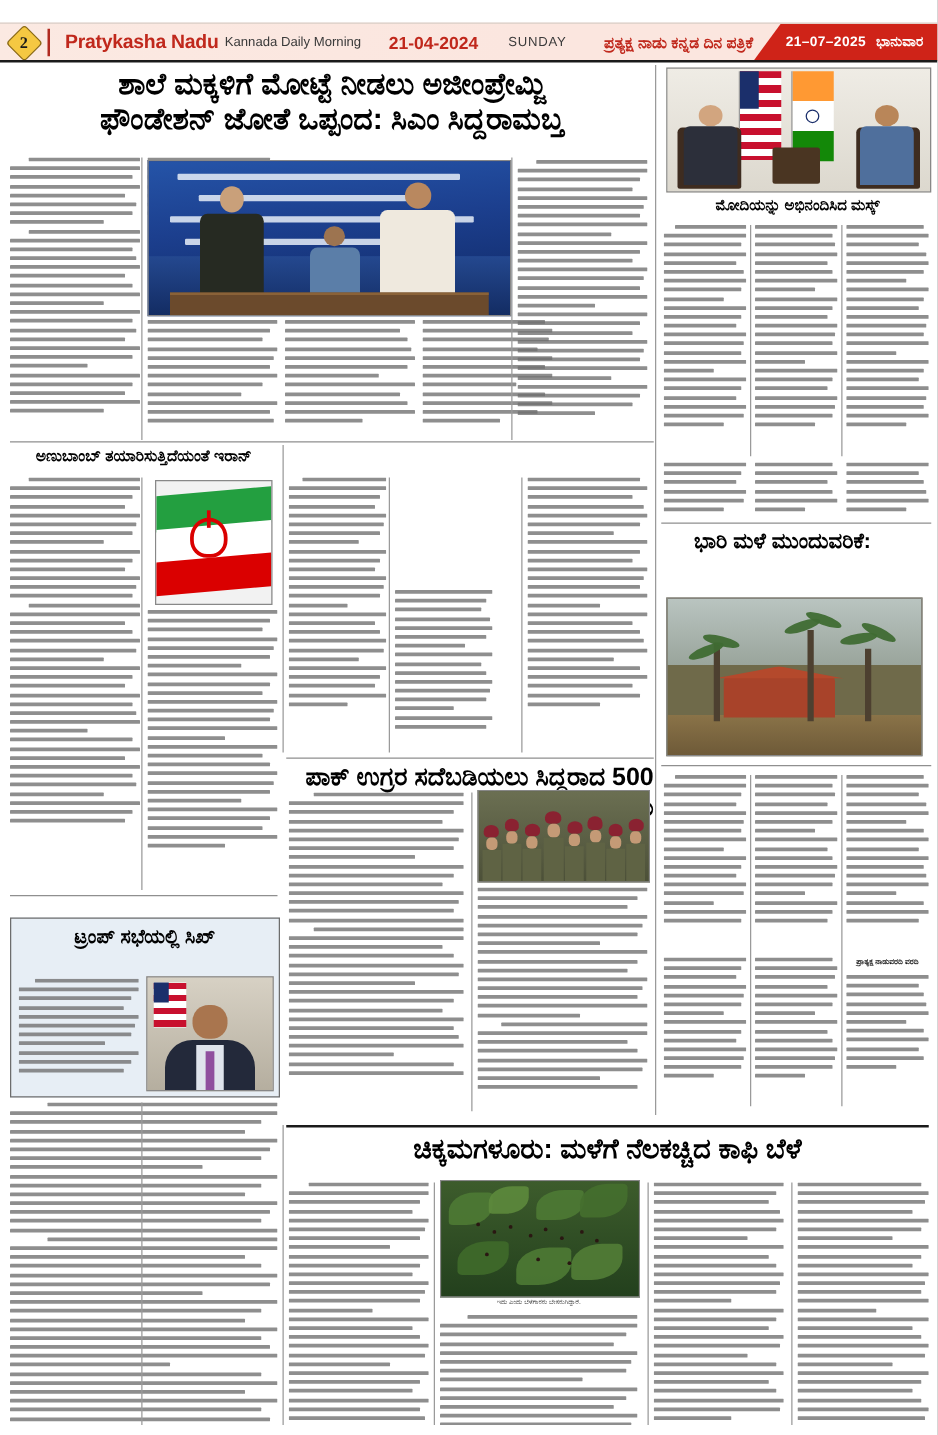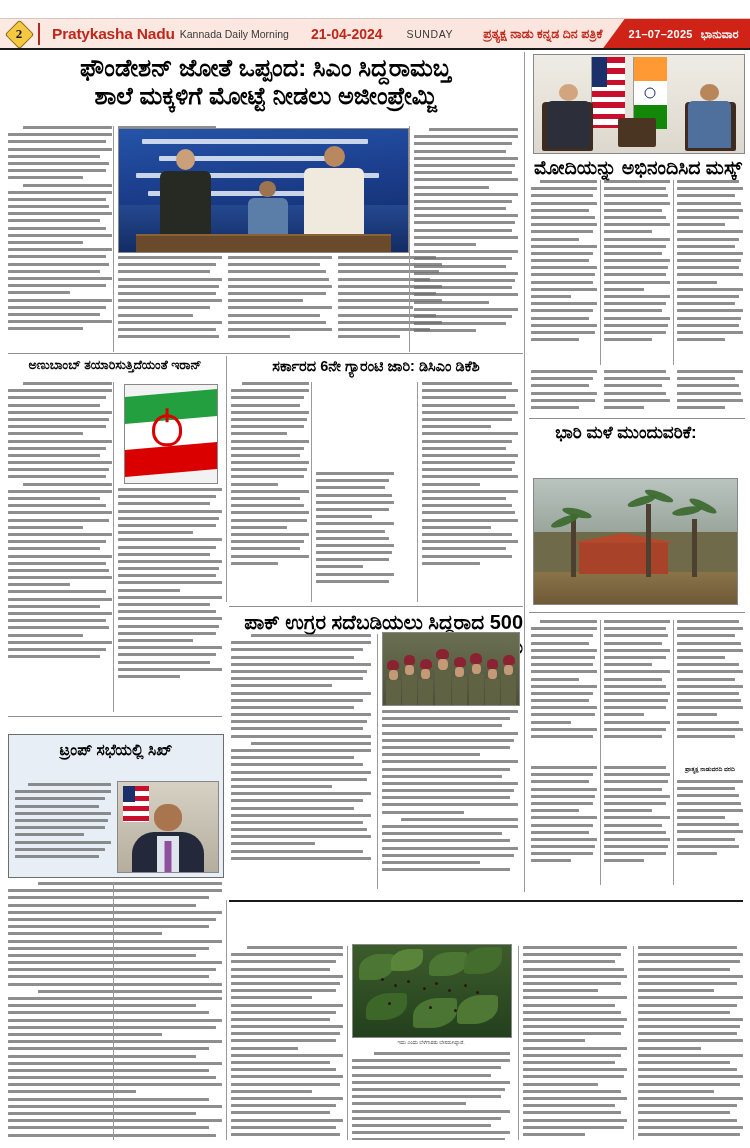--- a/index.html
+++ b/index.html
@@ -315,22 +315,22 @@
     <div class="mh-day">SUNDAY</div>
     <div class="mh-kn">ಪ್ರತ್ಯಕ್ಷ ನಾಡು ಕನ್ನಡ ದಿನ ಪತ್ರಿಕೆ</div>
     <div class="mh-redblock">
       <span class="rb-date">21–07–2025</span>
       <span class="rb-kn">ಭಾನುವಾರ</span>
     </div>
   </div>
   <div class="rule-under-mast"></div>
 
   <div class="headline kn" style="left:8px; top:54px; width:515px; font-size:24px; position:absolute;">
+    <div>ಶಾಲೆ ಮಕ್ಕಳಿಗೆ ಮೋಟ್ಟೆ ನೀಡಲು ಅಜೀಂಪ್ರೇಮ್ಜಿ</div>
     <div>ಫೌಂಡೇಶನ್ ಜೋತೆ ಒಪ್ಪಂದ: ಸಿಎಂ ಸಿದ್ದರಾಮಬ್ತ</div>
-    <div>ಶಾಲೆ ಮಕ್ಕಳಿಗೆ ಮೋಟ್ಟೆ ನೀಡಲು ಅಜೀಂಪ್ರೇಮ್ಜಿ</div>
   </div>
 
   <div class="vrule" style="left:524px; top:52px; height:840px;"></div>
 
   <div class="col-text" style="left:8px; top:126px; width:104px; height:225px;">
     <div class="tline s6 indent"></div>
       <div class="tline s1"></div>
       <div class="tline s2"></div>
     <div class="tline s1"></div>
       <div class="tline s3"></div>
@@ -486,21 +486,21 @@
       <div class="sh" style="width:44%; height:26%; background:#d2a57f;"></div>
       <div class="sb" style="width:96%; height:72%; background:#2c2f3a;"></div>
     </div>
     <div class="sitter" style="right:6%; width:21%; height:66%;">
       <div class="sh" style="width:44%; height:26%; background:#b98659;"></div>
       <div class="sb" style="width:96%; height:72%; background:#4f6f9c;"></div>
     </div>
     <div class="table"></div>
   </div>
 
-  <div class="headline kn" style="position:absolute; left:529px; top:157px; width:218px; font-size:19px;">ಮೋದಿಯನ್ನು ಅಭಿನಂದಿಸಿದ ಮಸ್ಕ್</div>
+  <div class="headline kn" style="position:absolute; left:529px; top:157px; width:218px; font-size:12px;">ಮೋದಿಯನ್ನು ಅಭಿನಂದಿಸಿದ ಮಸ್ಕ್</div>
 
   <div class="col-text" style="left:531px; top:180px; width:66px; height:185px;">
     <div class="tline s6 indent"></div>
       <div class="tline s1"></div>
       <div class="tline s2"></div>
     <div class="tline s1"></div>
       <div class="tline s3"></div>
       <div class="tline s4"></div>
     <div class="tline s1"></div>
       <div class="tline s2"></div>
@@ -806,21 +806,20 @@
     <div class="tline s5"></div>
       <div class="tline s1"></div>
       <div class="tline s2"></div>
     <div class="tline s3"></div>
       <div class="tline s1"></div>
       <div class="tline s6"></div>
   </div>
   <div class="vrule" style="left:113px; top:382px; height:330px;"></div>
 
   <div class="vrule" style="left:226px; top:356px; height:246px;"></div>
-  <div class="headline kn" style="position:absolute; left:229px; top:358px; width:294px; font-size:14.5px;">ಸರ್ಕಾರದ 6ನೇ ಗ್ಯಾರಂಟಿ ಜಾರಿ: ಡಿಸಿಎಂ ಡಿಕೆಶಿ</div>
 
   <div class="col-text" style="left:231px; top:382px; width:78px; height:220px;">
     <div class="tline s6 indent"></div>
       <div class="tline s1"></div>
       <div class="tline s2"></div>
     <div class="tline s3"></div>
       <div class="tline s1"></div>
       <div class="tline s4"></div>
     <div class="tline s2"></div>
       <div class="tline s5"></div>
@@ -1068,20 +1067,21 @@
       <div class="tline s1"></div>
       <div class="tline s3"></div>
     <div class="tline s1"></div>
       <div class="tline s2"></div>
       <div class="tline s4"></div>
 
   </div>
   <div class="vrule" style="left:113px; top:882px; height:258px;"></div>
 
   <div class="hrule-thick" style="left:229px; top:900px; width:514px;"></div>
+  <div class="headline kn" style="position:absolute; left:229px; top:906px; width:514px; font-size:22px;">ಚಿಕ್ಕಮಗಳೂರು: ಮಳೆಗೆ ನೆಲಕಚ್ಚಿದ ಕಾಫಿ ಬೆಳೆ</div>
 
   <div class="col-text" style="left:231px; top:946px; width:112px; height:194px;">
     <div class="tline s6 indent"></div>
       <div class="tline s1"></div>
       <div class="tline s2"></div>
     <div class="tline s3"></div>
       <div class="tline s1"></div>
       <div class="tline s4"></div>
     <div class="tline s2"></div>
       <div class="tline s5"></div>

